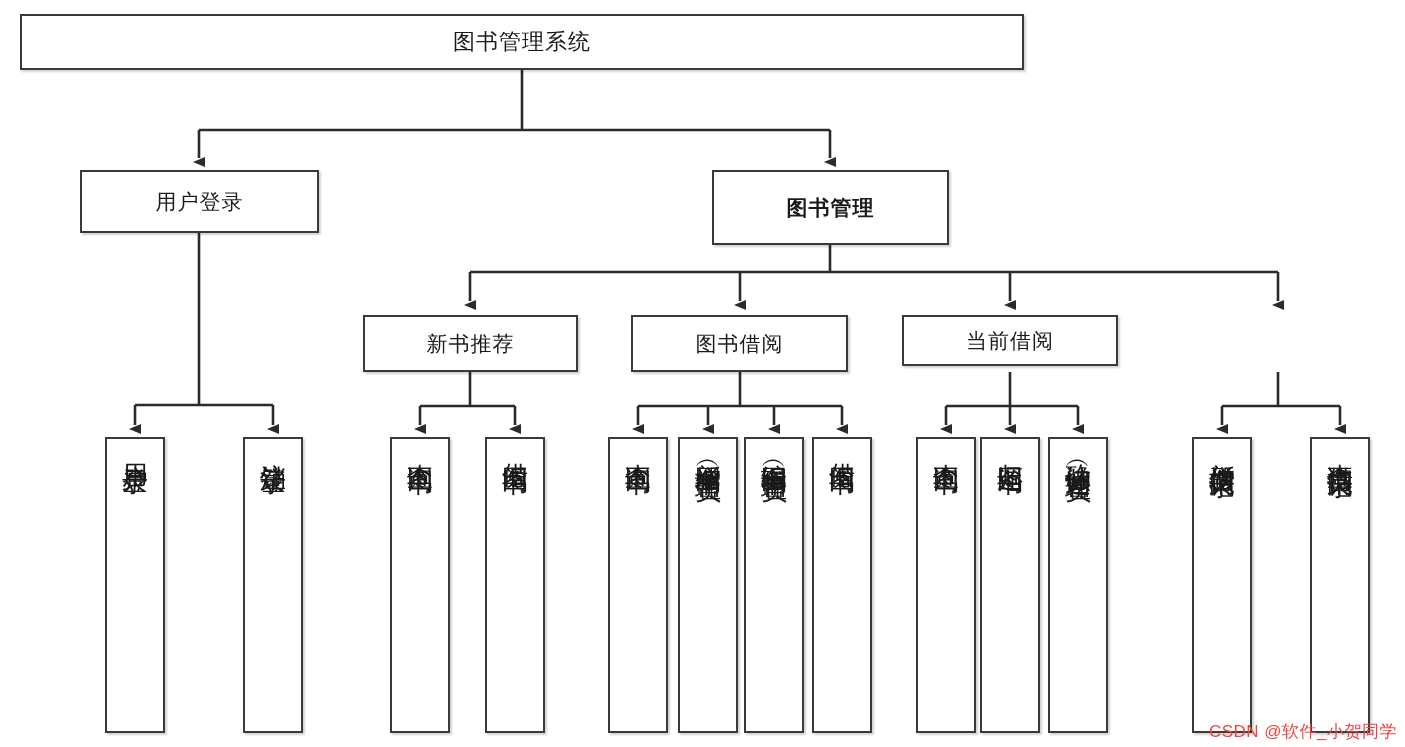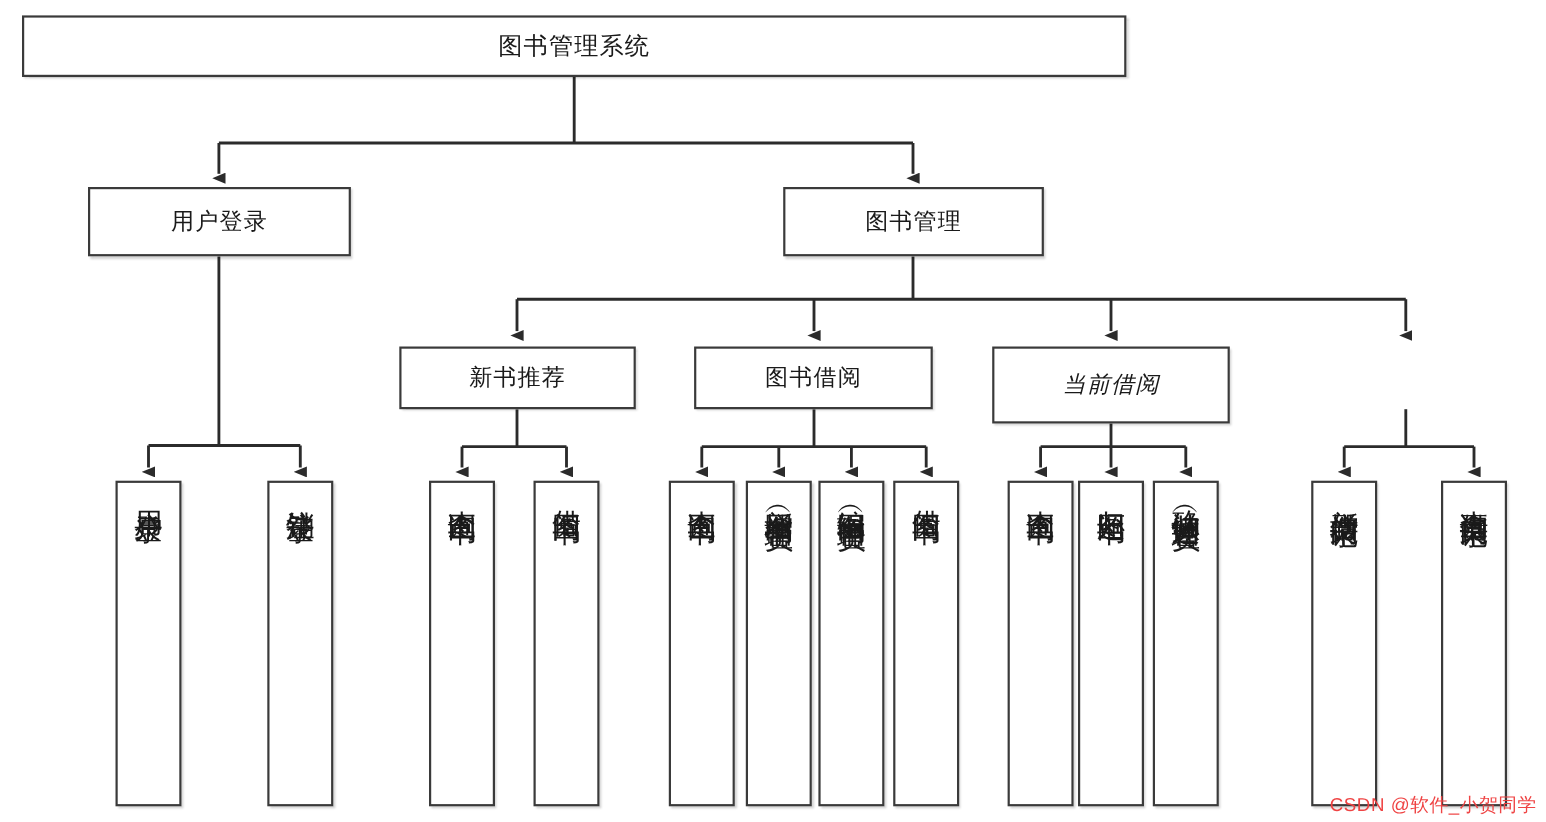--- a/index.html
+++ b/index.html
@@ -128,31 +128,31 @@
     </g>
   </svg>
 
   <div class="node horiz root" style="left:20px; top:14px; width:1004px; height:56px;">
     <span class="lbl">图书管理系统</span>
   </div>
 
   <div class="node horiz" style="left:80px; top:170px; width:239px; height:63px;">
     <span class="lbl">用户登录</span>
   </div>
-  <div class="node horiz" style="left:712px; top:170px; width:237px; height:63px;">
+  <div class="node horiz" style="left:712px; top:170px; width:237px; height:75px;font-weight:bold;">
     <span class="lbl">图书管理</span>
   </div>
 
   <div class="node horiz" style="left:631px; top:315px; width:217px; height:57px;">
     <span class="lbl">图书借阅</span>
   </div>
   <div class="node horiz" style="left:363px; top:315px; width:215px; height:57px;">
     <span class="lbl">新书推荐</span>
   </div>
-  <div class="node horiz" style="left:902px; top:315px; width:216px; height:70px;font-style:italic;">
+  <div class="node horiz" style="left:902px; top:315px; width:216px; height:51px;">
     <span class="lbl">当前借阅</span>
   </div>
 
   <div class="node vert" style="left:105px; top:437px; width:60px; height:296px;">
     <span class="lbl">用户登录</span>
   </div>
   <div class="node vert" style="left:243px; top:437px; width:60px; height:296px;">
     <span class="lbl">注销登录</span>
   </div>
 

